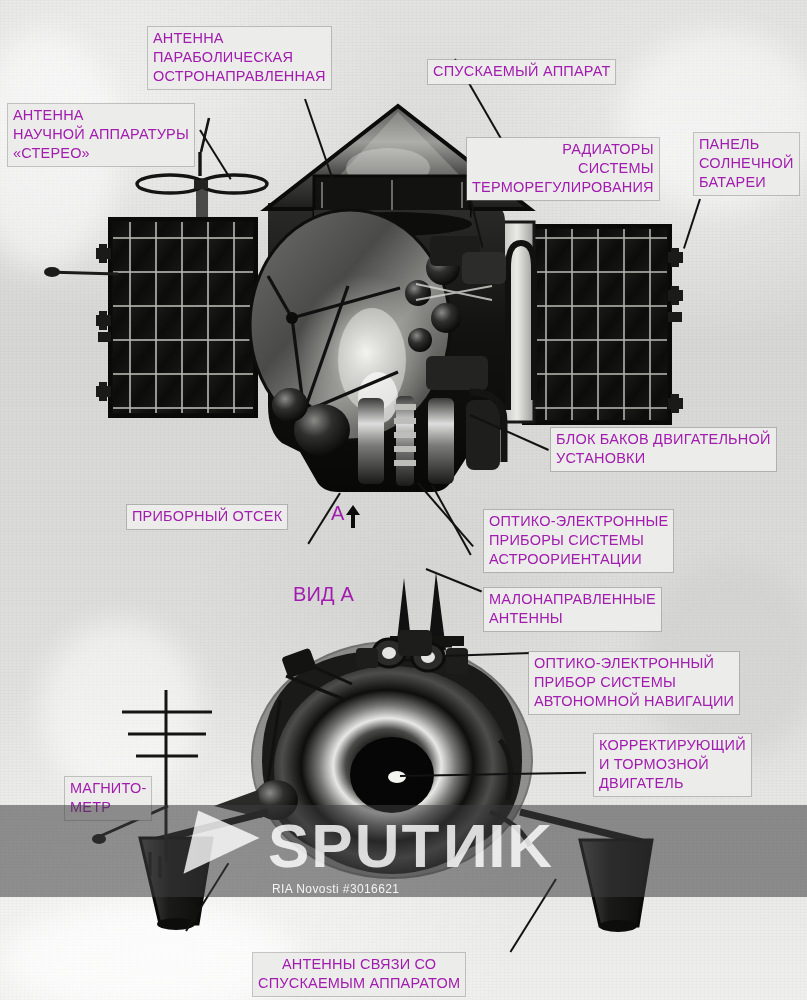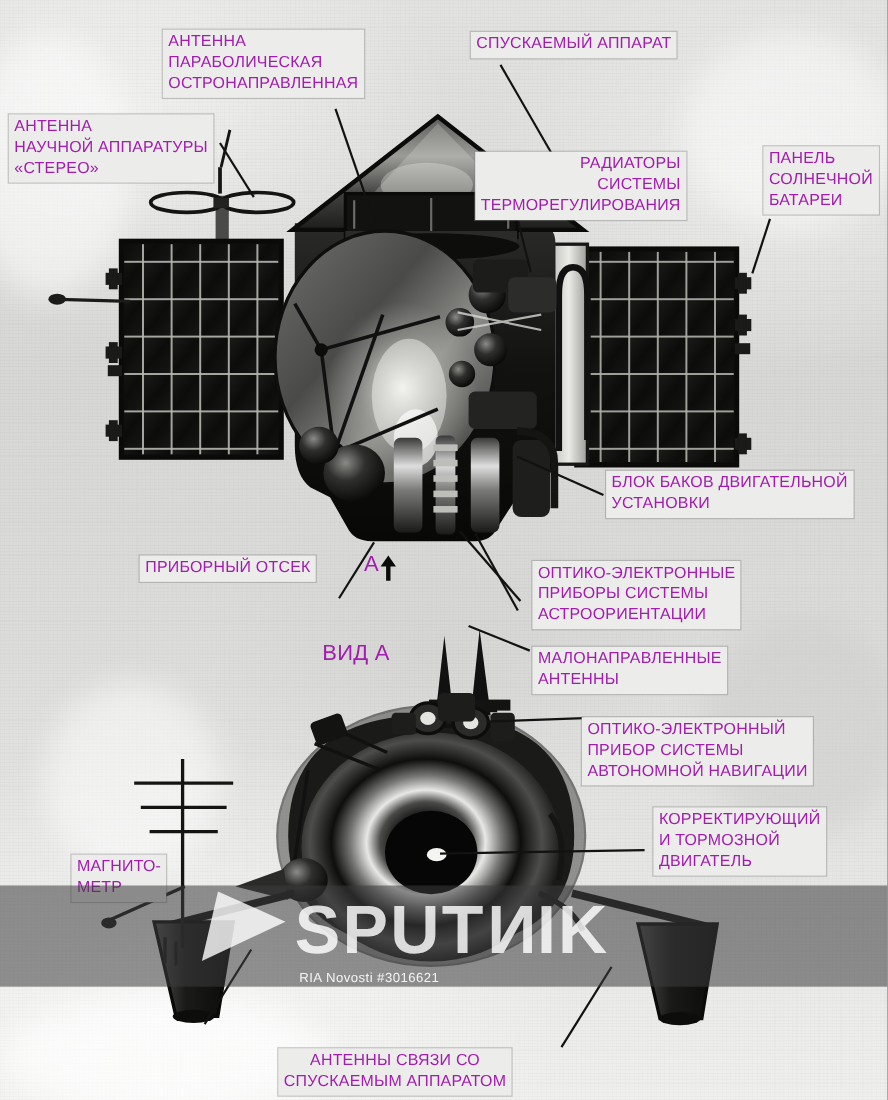--- a/index.html
+++ b/index.html
@@ -345,23 +345,23 @@
   <div class="lead" style="left:556px;top:878px;width:86px;transform:rotate(122deg);"></div>
 
   <div class="lbl" style="left:8px;top:104px;">АНТЕННА
 НАУЧНОЙ АППАРАТУРЫ
 «СТЕРЕО»</div>
 
   <div class="lbl" style="left:148px;top:27px;">АНТЕННА
 ПАРАБОЛИЧЕСКАЯ
 ОСТРОНАПРАВЛЕННАЯ</div>
 
-  <div class="lbl" style="left:428px;top:29px;">СПУСКАЕМЫЙ АППАРАТ</div>
-
-  <div class="lbl r" style="left:432px;top:138px;">РАДИАТОРЫ
+  <div class="lbl" style="left:428px;top:60px;">СПУСКАЕМЫЙ АППАРАТ</div>
+
+  <div class="lbl r" style="left:467px;top:138px;">РАДИАТОРЫ
 СИСТЕМЫ
 ТЕРМОРЕГУЛИРОВАНИЯ</div>
 
   <div class="lbl" style="left:694px;top:133px;">ПАНЕЛЬ
 СОЛНЕЧНОЙ
 БАТАРЕИ</div>
 
   <div class="lbl" style="left:551px;top:428px;">БЛОК БАКОВ ДВИГАТЕЛЬНОЙ
 УСТАНОВКИ</div>
 

